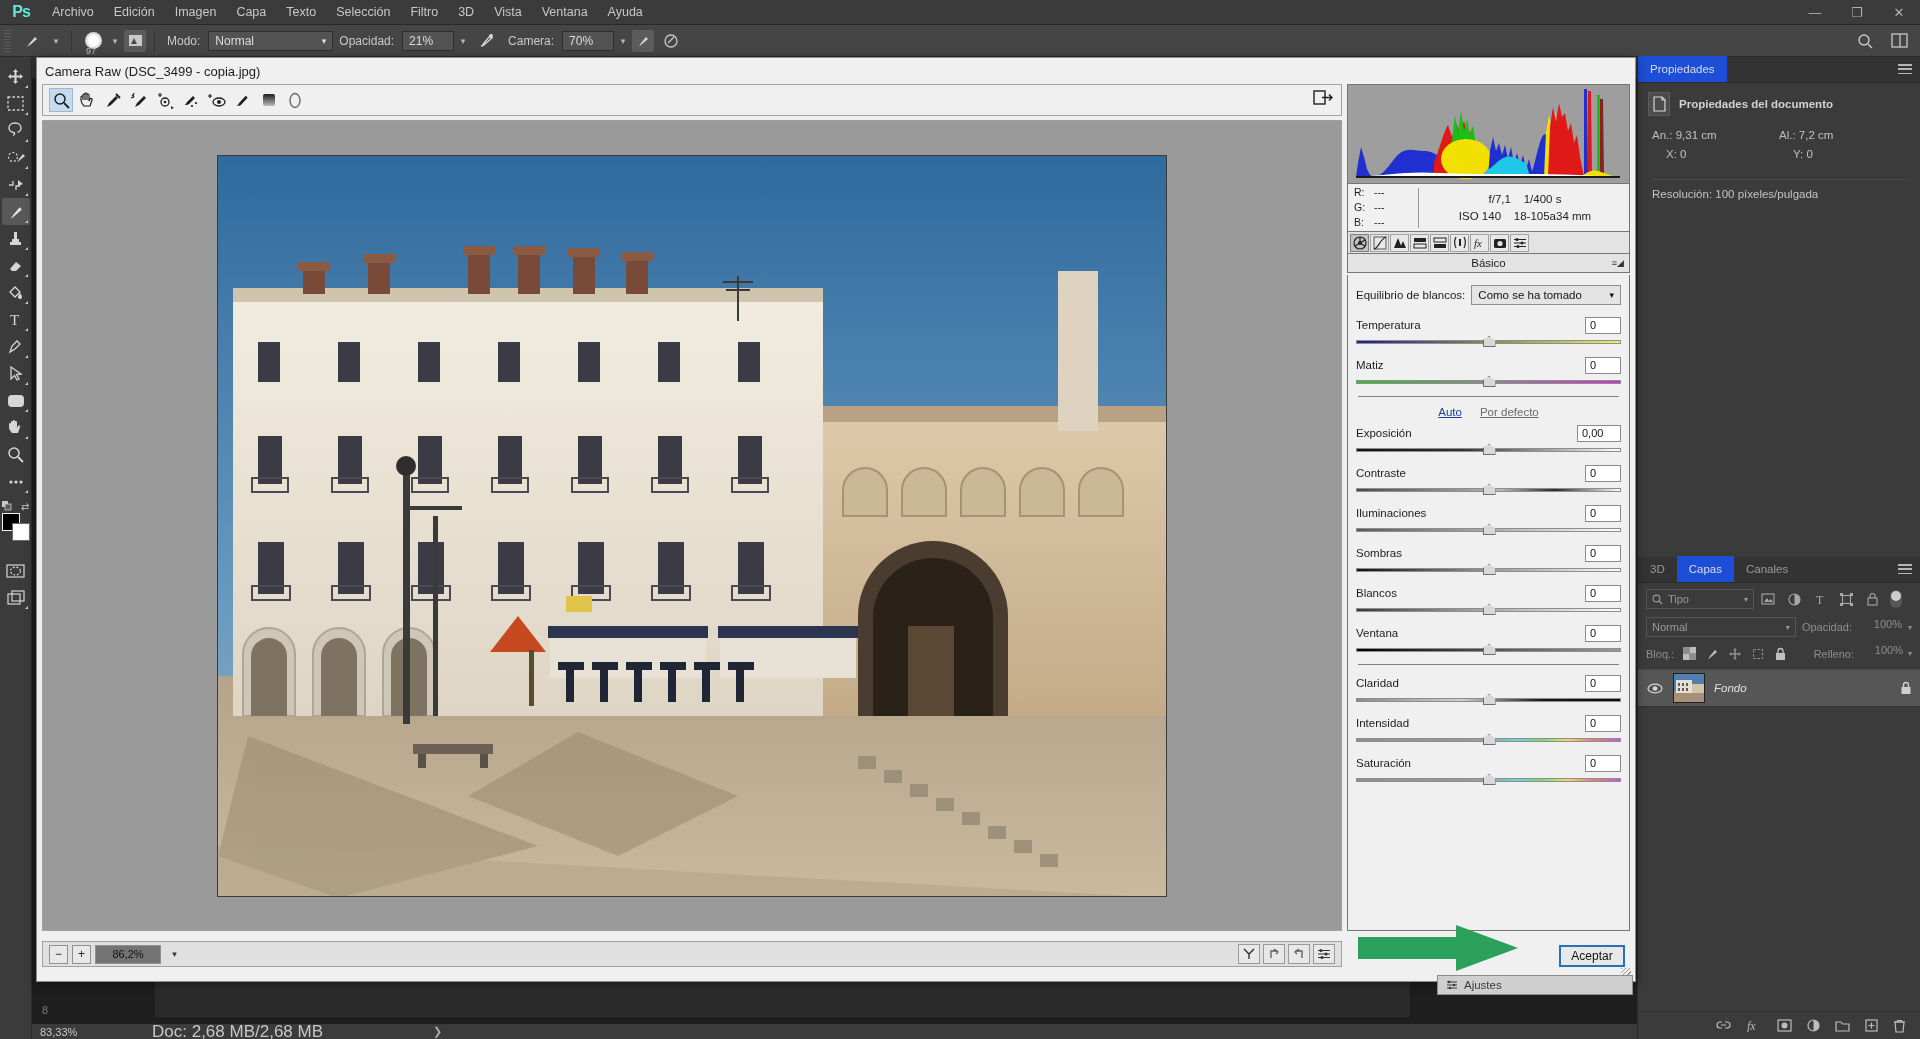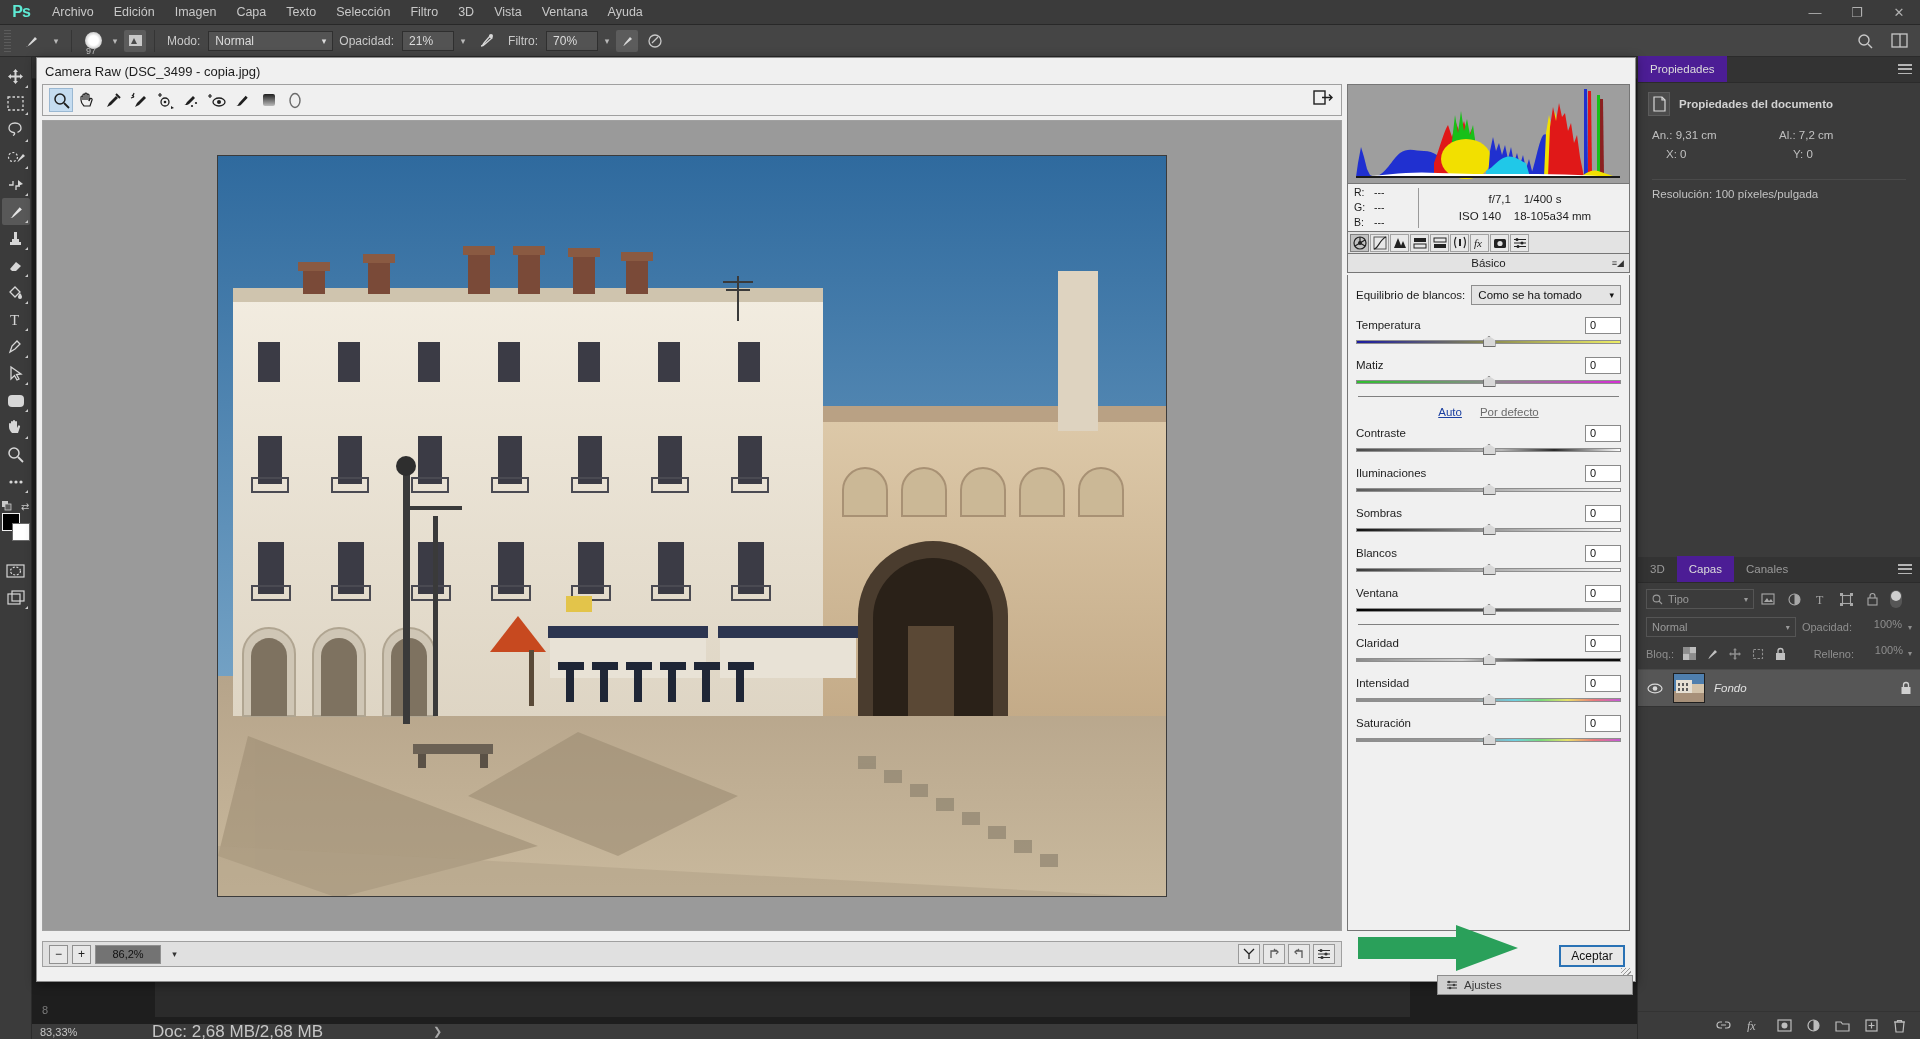--- a/index.html
+++ b/index.html
@@ -97,21 +97,21 @@
   .sb-doc{color:#c6c6c6;font-size:17px;}
   .sb-arrow{color:#aaa;font-size:11px;margin-left:110px;}
 
   
   .rdock{position:absolute;right:0;top:57px;width:283px;height:982px;
     background:#3b3b3b;border-left:1px solid #2b2b2b;}
   .panel-tabrow{display:flex;align-items:flex-end;height:26px;background:#333;
     border-bottom:1px solid #2b2b2b;position:relative;}
   .panel-tab{padding:0 12px;height:26px;line-height:26px;font-size:11.5px;
     color:#9a9a9a;}
-  .panel-tab.active{background:#4c1d95;color:#dcdcdc;}
+  .panel-tab.active{background:#1d4ed8;color:#dcdcdc;}
   .panel-menu{position:absolute;right:8px;top:7px;color:#b5b5b5;font-size:12px;
     line-height:1;}
   .hamburger{width:14px;height:10px;display:flex;flex-direction:column;
     justify-content:space-between;}
   .hamburger i{display:block;height:1.5px;background:#b5b5b5;}
 
   .prop-head{display:flex;align-items:center;gap:9px;padding:9px 10px;}
   .prop-docicon{width:22px;height:24px;background:#4c4c4c;border:1px solid #5c5c5c;
     display:flex;align-items:center;justify-content:center;}
   .prop-title{color:#d2d2d2;font-size:11.5px;font-weight:bold;}
@@ -302,21 +302,21 @@
   </div>
   <div class="ob-label">Opacidad:</div>
   <div class="ob-input">21%</div>
   <div class="ob-caret">▾</div>
   <div class="ob-tool">
     <svg width="17" height="17" viewBox="0 0 17 17">
         <path d="M2 14c2 0 2-2 3-3l6-7 2 2-7 6c-1 1-3 2-4 2z" fill="none" stroke="#d8d8d8" stroke-width="1.3"></path>
         <circle cx="12" cy="4" r="2" fill="#d8d8d8"></circle>
       </svg>
   </div>
-  <div class="ob-label">Filtro:</div>
+  <div class="ob-label">Camera:</div>
   <div class="ob-input">70%</div>
   <div class="ob-caret">▾</div>
   <div class="ob-tool" style="background:#5c5c5c;border-radius:2px;width:22px;height:22px;">
     <svg width="15" height="15" viewBox="0 0 15 15">
         <path d="M2 13c2 0 2-2 3-3l5-6 2 2-6 5c-1 1-2 2-4 2z" fill="#d8d8d8"></path>
       </svg>
   </div>
   <div class="ob-tool">
     <svg width="16" height="16" viewBox="0 0 16 16">
         <circle cx="8" cy="8" r="6" fill="none" stroke="#c8c8c8" stroke-width="1.3"></circle>
@@ -1139,20 +1139,30 @@
             <div class="sl-knob" style="left:50%"></div>
           </div>
         </div>
 
         <div class="hr"></div>
         <div class="autorow">
           <span class="autolink">Auto</span>
           <span class="autolink gray">Por defecto</span>
         </div>
 
+        <div class="sl">
+          <div class="sl-top">
+            <span class="sl-name">Exposición</span>
+            <span class="sl-val" style="width:44px">0,00</span>
+          </div>
+          <div class="sl-track">
+            <div class="sl-bar" style="background:linear-gradient(to right,#111 0%,#333 40%,#fff 100%)"></div>
+            <div class="sl-knob" style="left:50%"></div>
+          </div>
+        </div>
 
         <div class="sl">
           <div class="sl-top">
             <span class="sl-name">Contraste</span>
             <span class="sl-val">0</span>
           </div>
           <div class="sl-track">
             <div class="sl-bar" style="background:linear-gradient(to right,#4a4a4a,#b8b8b8 55%,#2a2a2a 75%,#ffffff)"></div>
             <div class="sl-knob" style="left:50%"></div>
           </div>

